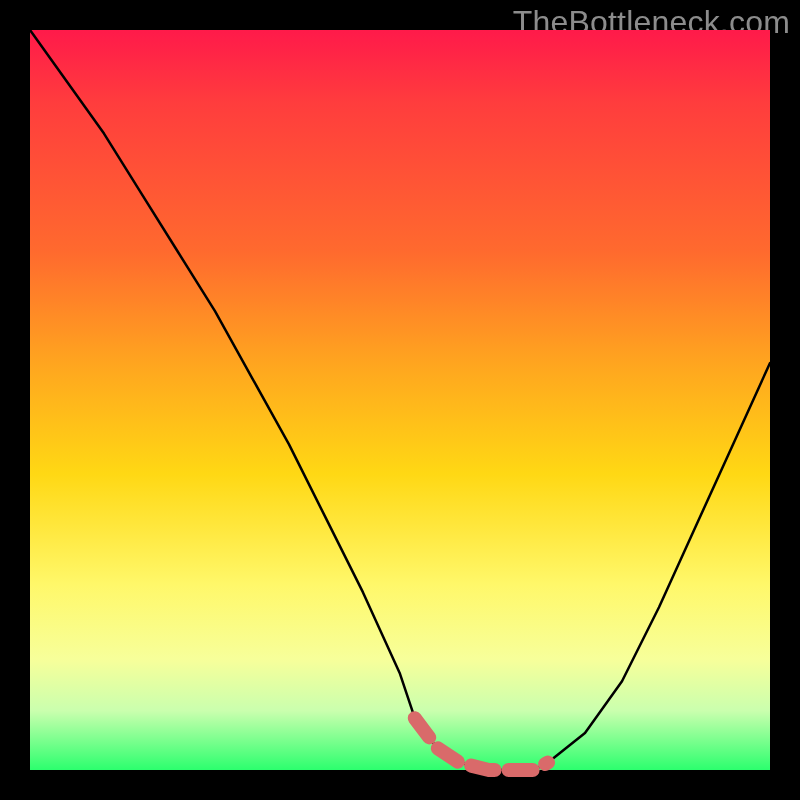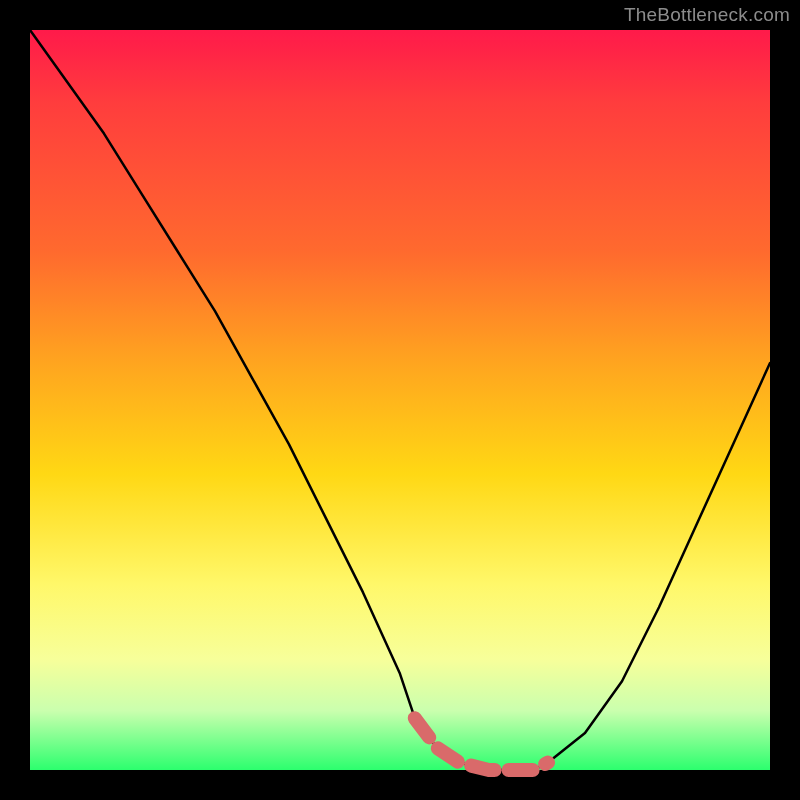--- a/index.html
+++ b/index.html
@@ -35,21 +35,21 @@
       #f7ff9a 85%,
       #caffae 92%,
       #2cff6e 100%
     );
   }
   .watermark {
     position: absolute;
     top: 4px;
     right: 10px;
     color: #8c8c8c;
-    font-size: 19px;
+    font-size: 32px;
     font-weight: 500;
     letter-spacing: 0.2px;
     user-select: none;
   }
   svg.curve {
     position: absolute;
     left: 0;
     top: 0;
     width: 100%;
     height: 100%;

